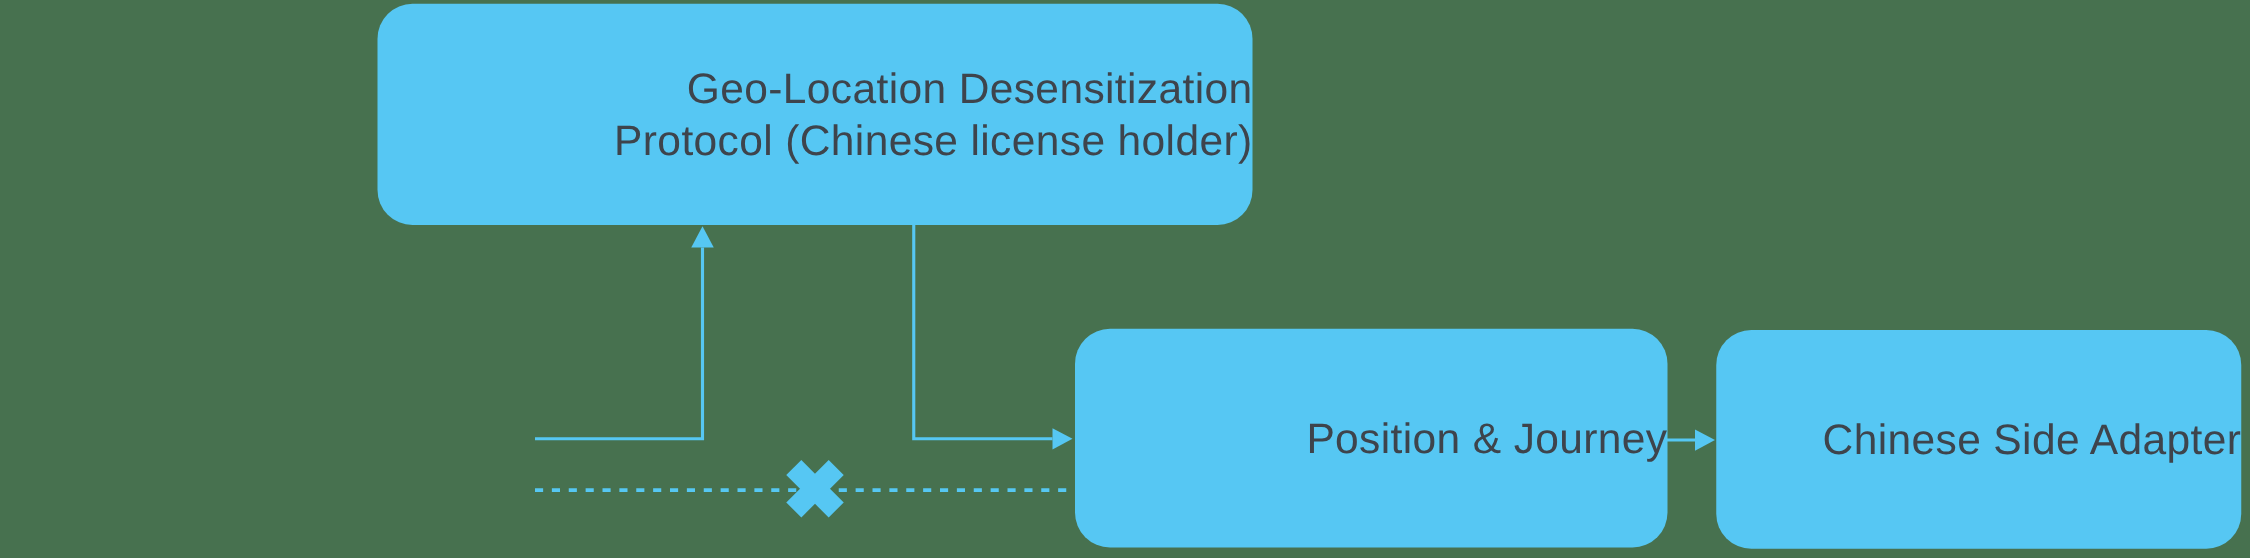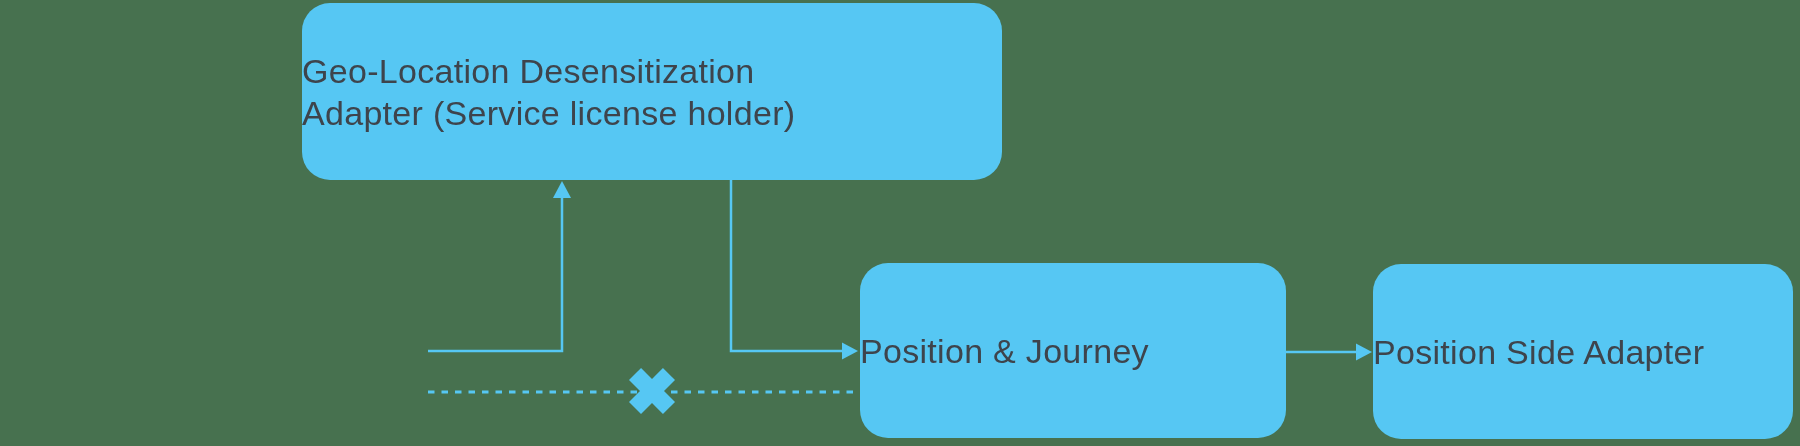--- a/index.html
+++ b/index.html
@@ -38,31 +38,31 @@
   .connectors .cross{
     fill:var(--connector);
     stroke:none;
   }
   .node{
     position:absolute;
     background:var(--node);
     border-radius:28px;
     display:flex;
     flex-direction:column;
-    align-items:flex-start;
+    align-items:flex-end;
     justify-content:center;
     text-align:center;
     color:var(--text);
     font-size:34px;
     line-height:42px;
     letter-spacing:0.3px;
   }
   .node-geo      {left:302px;  top:3px;   width:700px; height:177px;}
   .node-vehicle  {left:3px;    top:263px; width:425px; height:175px;}
-  .node-position {left:860px;  top:263px; width:426px; height:175px;}
+  .node-position {left:860px;  top:263px; width:426px; height:175px;padding-left:48px;}
   .node-service  {left:1373px; top:264px; width:420px; height:175px;}
 </style>
 </head>
 <body>
 
 <div class="canvas">
 
   <svg class="connectors" viewBox="0 0 1800 446" xmlns="http://www.w3.org/2000/svg">
 
     <path class="link" d="M428 351 H562 V198"></path>
@@ -76,25 +76,25 @@
 
     <path class="link dashed" d="M428 392 H858"></path>
     <g class="cross" transform="translate(652 391) rotate(45)">
       <rect x="-24" y="-8.5" width="48" height="17"></rect>
       <rect x="-8.5" y="-24" width="17" height="48"></rect>
     </g>
   </svg>
 
   <div class="node node-geo">
     <div class="node-line">Geo-Location Desensitization</div>
-    <div class="node-line">Adapter (Service license holder)</div>
+    <div class="node-line">Protocol (Chinese license holder)</div>
   </div>
 
 
   <div class="node node-position">
     <div class="node-line">Position &amp; Journey</div>
   </div>
 
   <div class="node node-service">
-    <div class="node-line">Position Side Adapter</div>
+    <div class="node-line">Chinese Side Adapter</div>
   </div>
 
 </div>
 
 </body></html>

